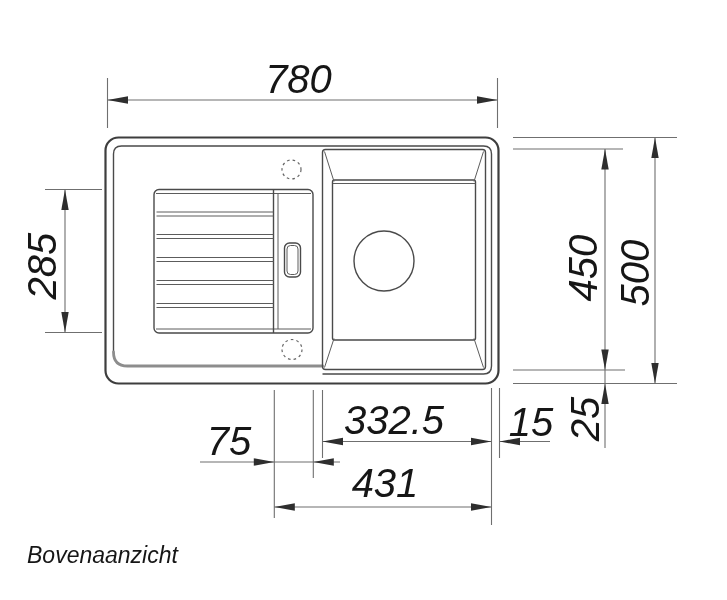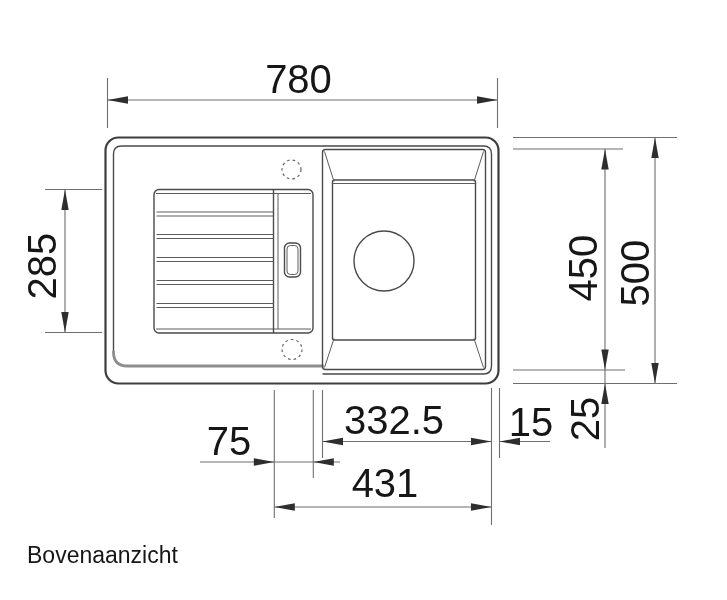--- a/index.html
+++ b/index.html
@@ -7,20 +7,21 @@
     padding: 0;
     background: #ffffff;
   }
   .canvas {
     position: relative;
     width: 727px;
     height: 600px;
     background: #ffffff;
     overflow: hidden;
     font-family: "Liberation Sans", sans-serif;
+    font-style: italic;
   }
   svg { display: block; }
   svg text {
     font-family: "Liberation Sans", sans-serif;
     fill: #161616;
   }
   .dimtxt { font-size: 40px; }
   .cap    { font-size: 23px; }
   .ol  { stroke: #3e3e3e; stroke-width: 2.2; fill: none; }  
   .l1  { stroke: #4a4a4a; stroke-width: 1.4; fill: none; }  

